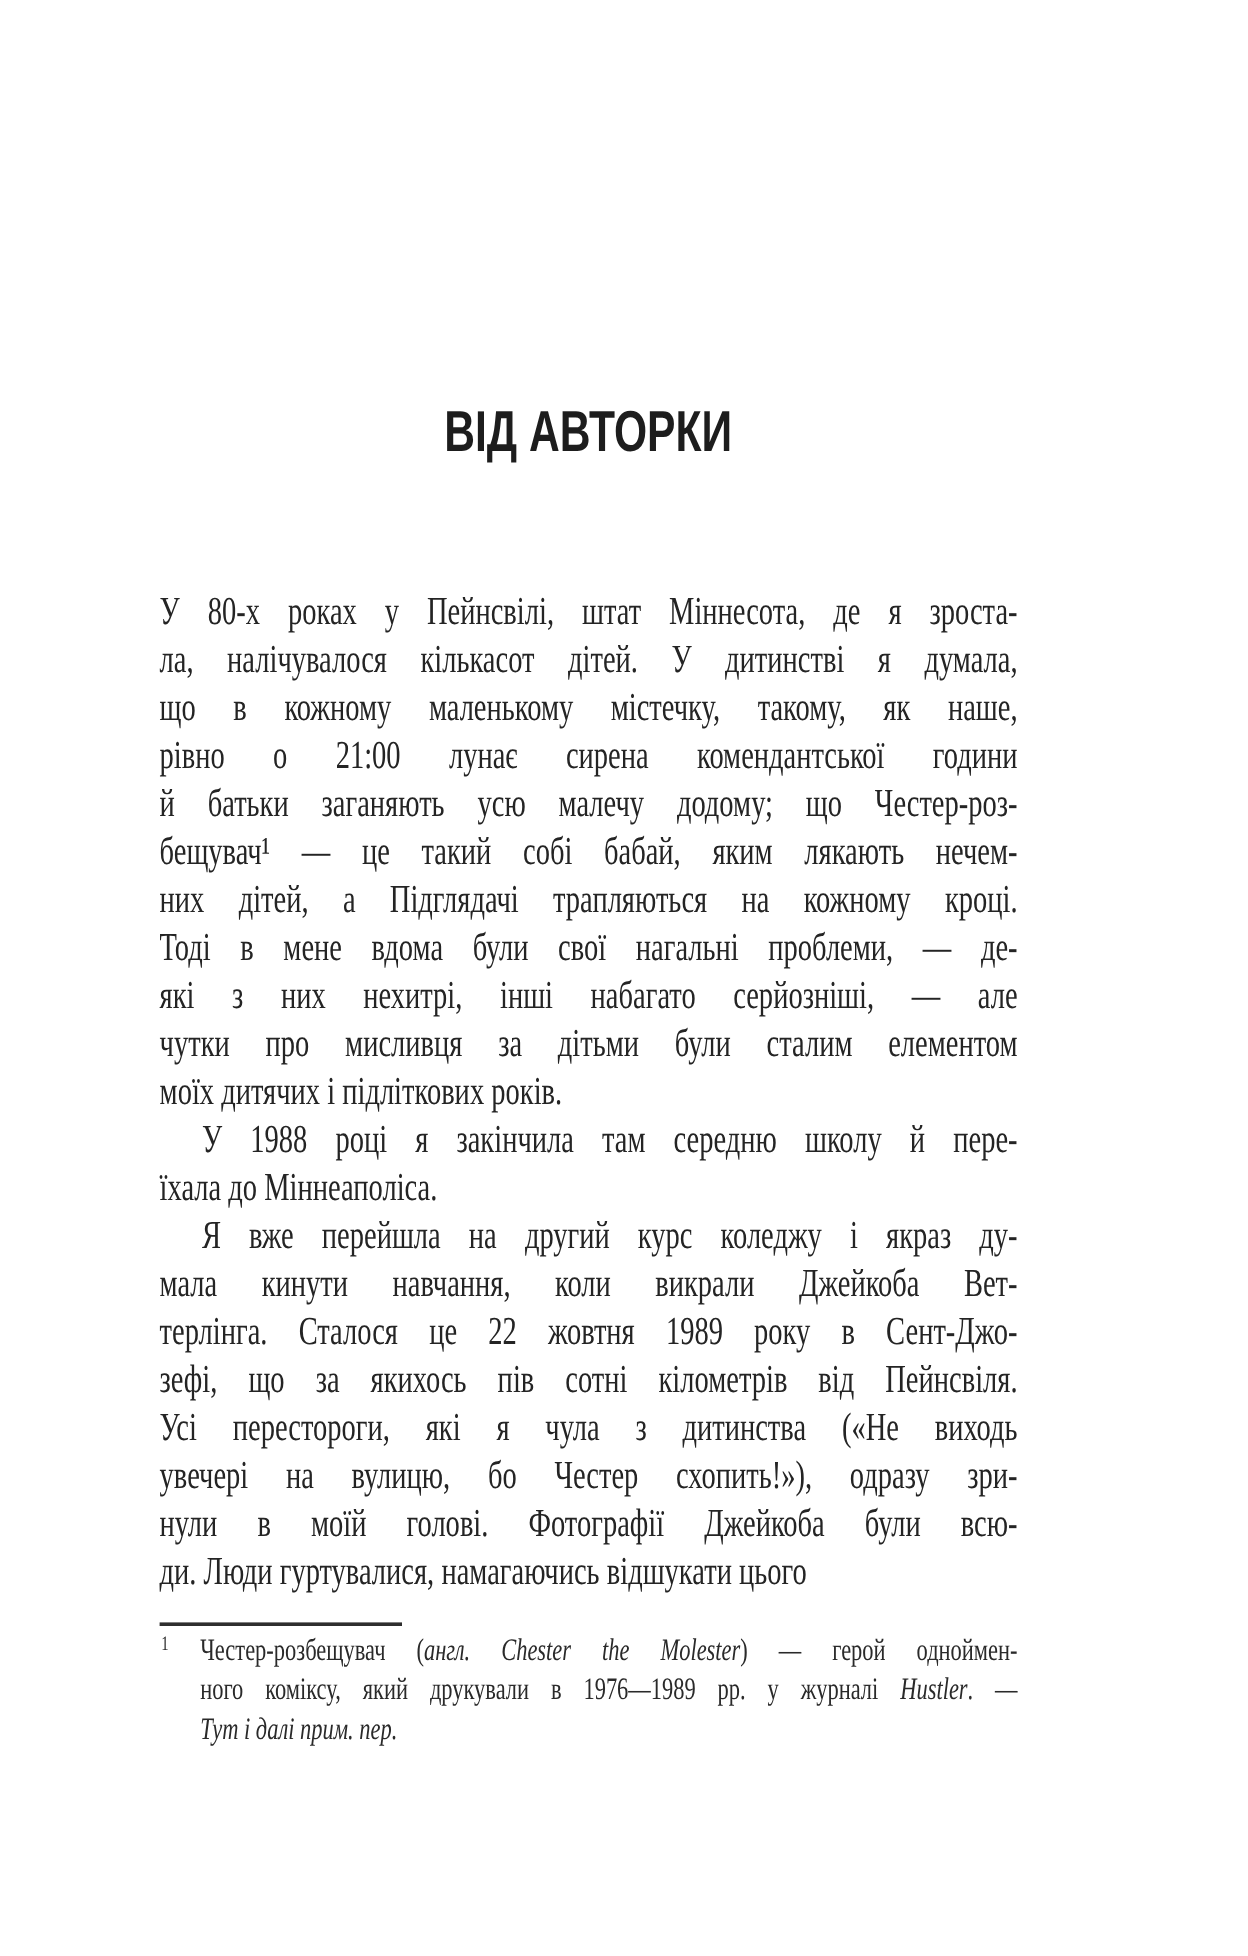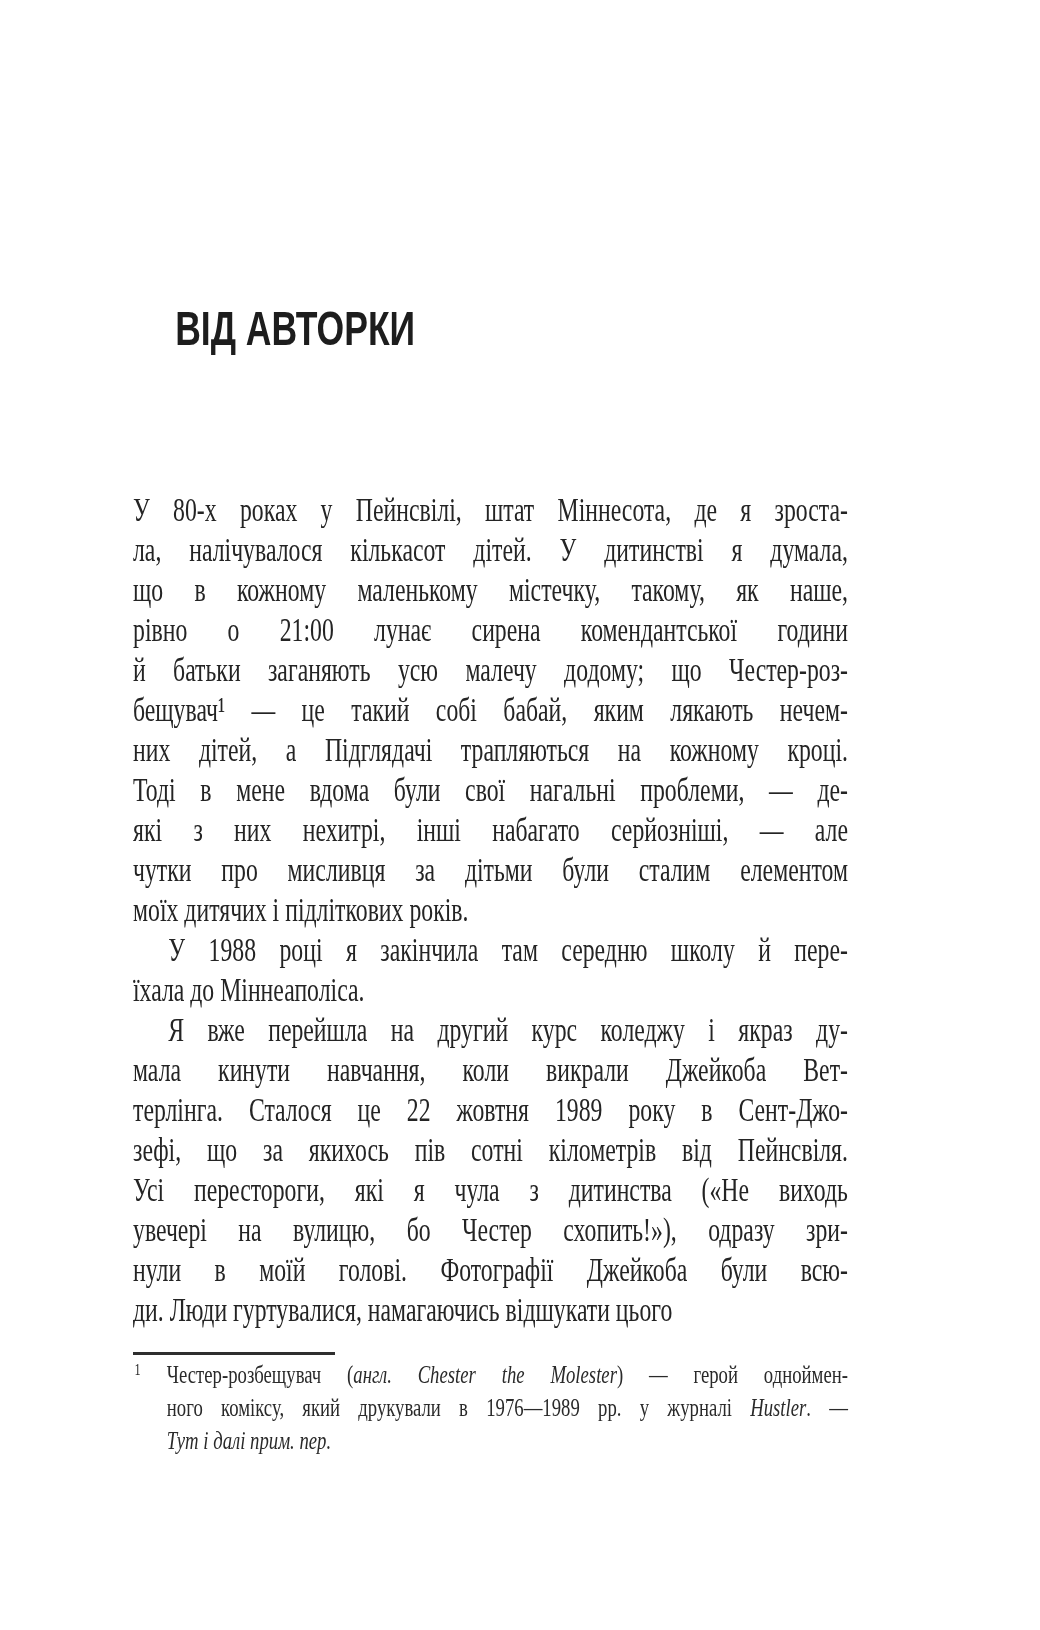--- a/index.html
+++ b/index.html
@@ -7,24 +7,24 @@
     position: relative;
     width: 1040px;
     height: 1630px;
     background: #ffffff;
     overflow: hidden;
     font-family: "Liberation Serif", serif;
     color: #222222;
   }
   .chapter-title {
     position: absolute;
-    top: 304px;
+    top: 336px;
     left: 133px;
     width: 715px;
-    text-align: left;
+    text-align: center;
     font-family: "Liberation Sans", sans-serif;
     font-weight: 700;
     font-size: 48px;
     line-height: 50px;
     color: #1d1d1d;
     letter-spacing: 0px;
     white-space: nowrap;
   }
   .chapter-title .squeeze {
     display: inline-block;

